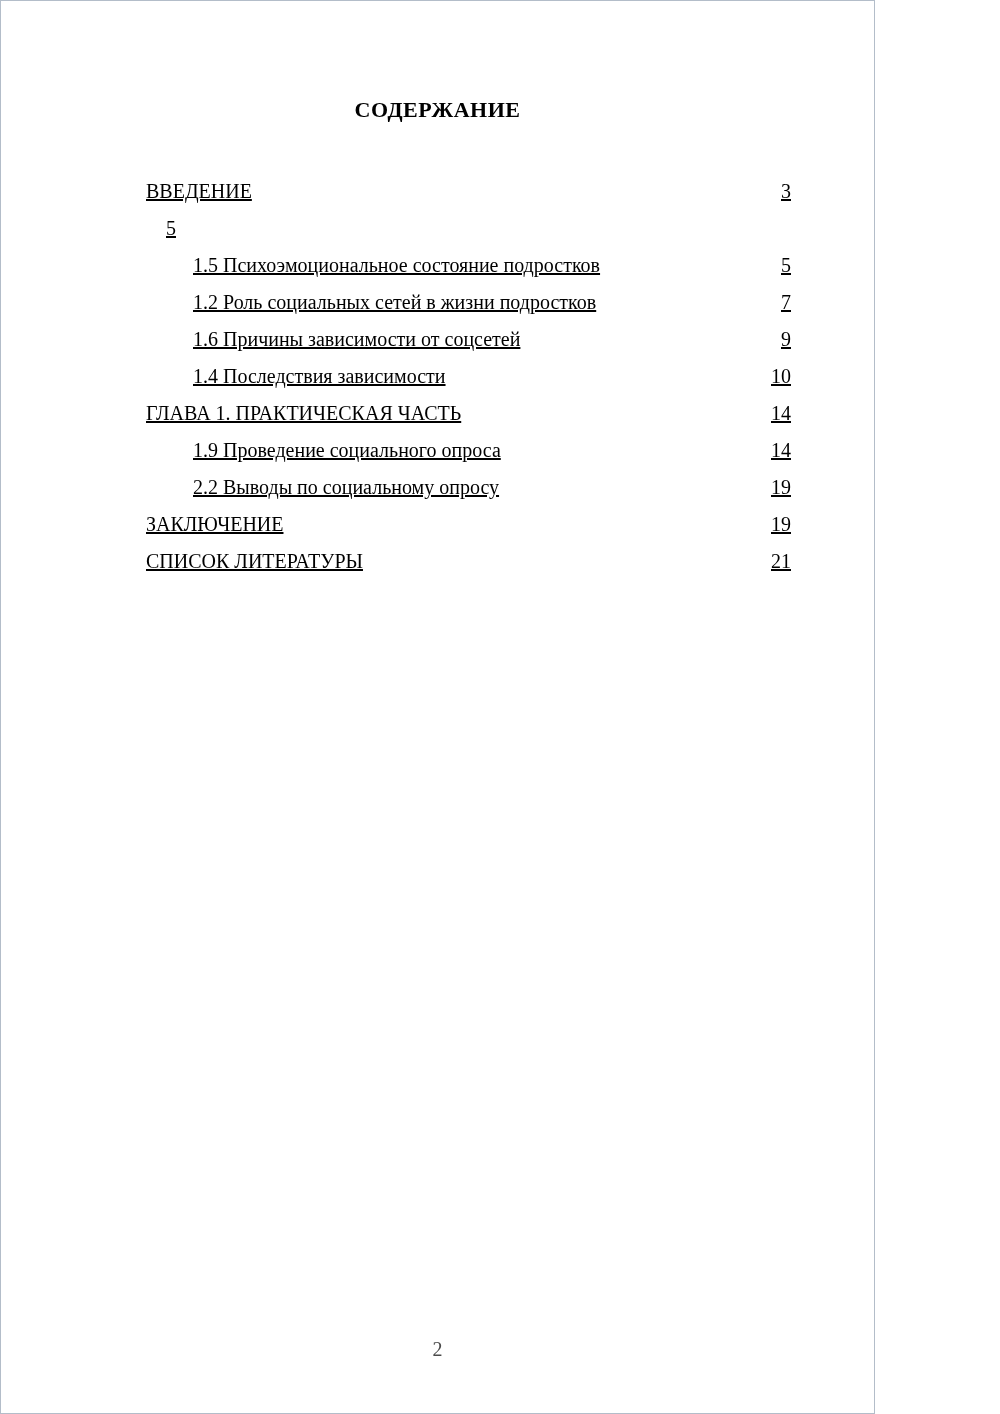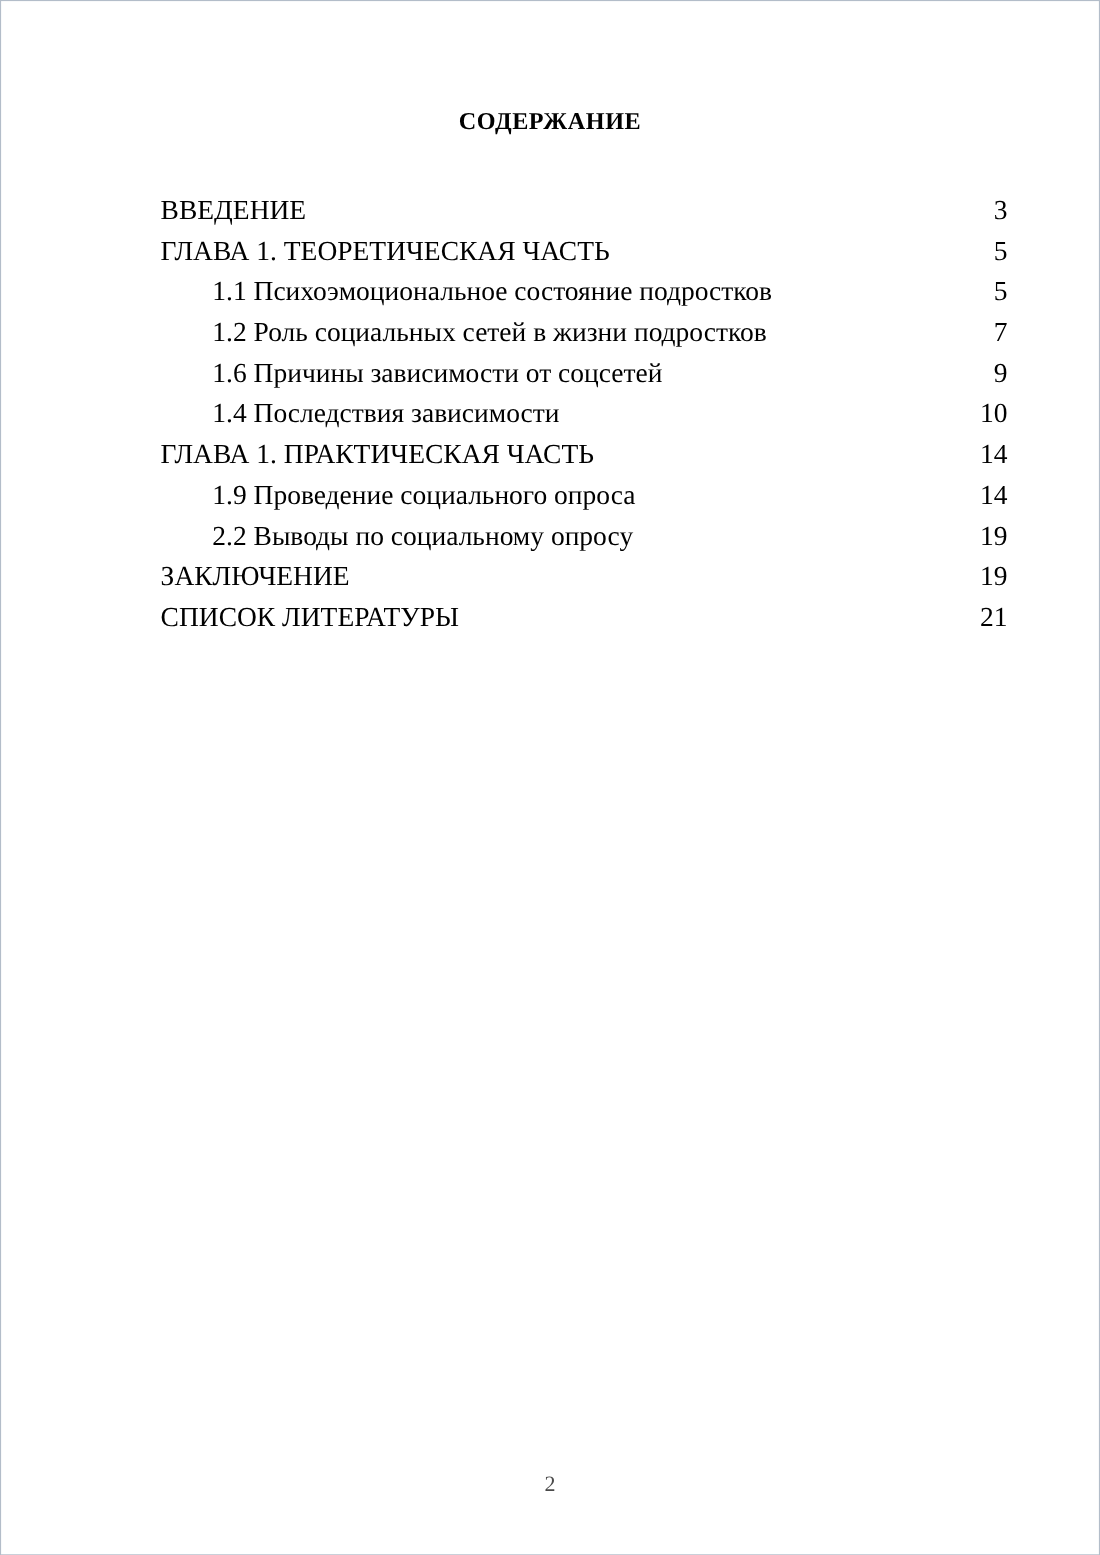--- a/index.html
+++ b/index.html
@@ -2,21 +2,21 @@
 <html><head>
 <meta charset="utf-8">
 <style>
   html, body {
     margin: 0;
     padding: 0;
     background: #ffffff;
   }
   .page {
     position: relative;
-    width: 1000px;
+    width: 875px;
     height: 1414px;
     box-sizing: border-box;
     background: #ffffff;
     border: 1px solid #b3bdc9;
     font-family: "Liberation Serif", serif;
     color: #000000;
     overflow: hidden;
   }
   .doc-title {
     padding-top: 96px;
@@ -27,22 +27,23 @@
   }
   .toc {
     margin-top: 50px;
     padding-left: 145px;
     padding-right: 83px;
   }
   .toc-row {
     display: flex;
     justify-content: space-between;
     align-items: flex-end;
-    font-size: 25px;
+    font-size: 20px;
     line-height: 37px;
+    text-decoration: underline;
   }
   .toc-row .toc-label {
     white-space: nowrap;
   }
   .toc-row.indent .toc-label {
     padding-left: 47px;
   }
   .toc-row .toc-page {
     white-space: nowrap;
     padding-left: 20px;
@@ -63,25 +64,24 @@
 <div class="page">
 
   <div class="doc-title">СОДЕРЖАНИЕ</div>
 
   <div class="toc">
     <div class="toc-row">
         <span class="toc-label">ВВЕДЕНИЕ</span>
         <span class="toc-page">3</span>
       </div>
       <div class="toc-row">
-        <span class="toc-label">ГЛАВА 1. ТЕОРЕТИЧЕСКАЯ ЧАСТЬ</span>
         <span class="toc-page">5</span>
       </div>
       <div class="toc-row indent">
-        <span class="toc-label">1.1 Психоэмоциональное состояние подростков</span>
+        <span class="toc-label">1.5 Психоэмоциональное состояние подростков</span>
         <span class="toc-page">5</span>
       </div>
       <div class="toc-row indent">
         <span class="toc-label">1.2 Роль социальных сетей в жизни подростков</span>
         <span class="toc-page">7</span>
       </div>
       <div class="toc-row indent">
         <span class="toc-label">1.6 Причины зависимости от соцсетей</span>
         <span class="toc-page">9</span>
       </div>

